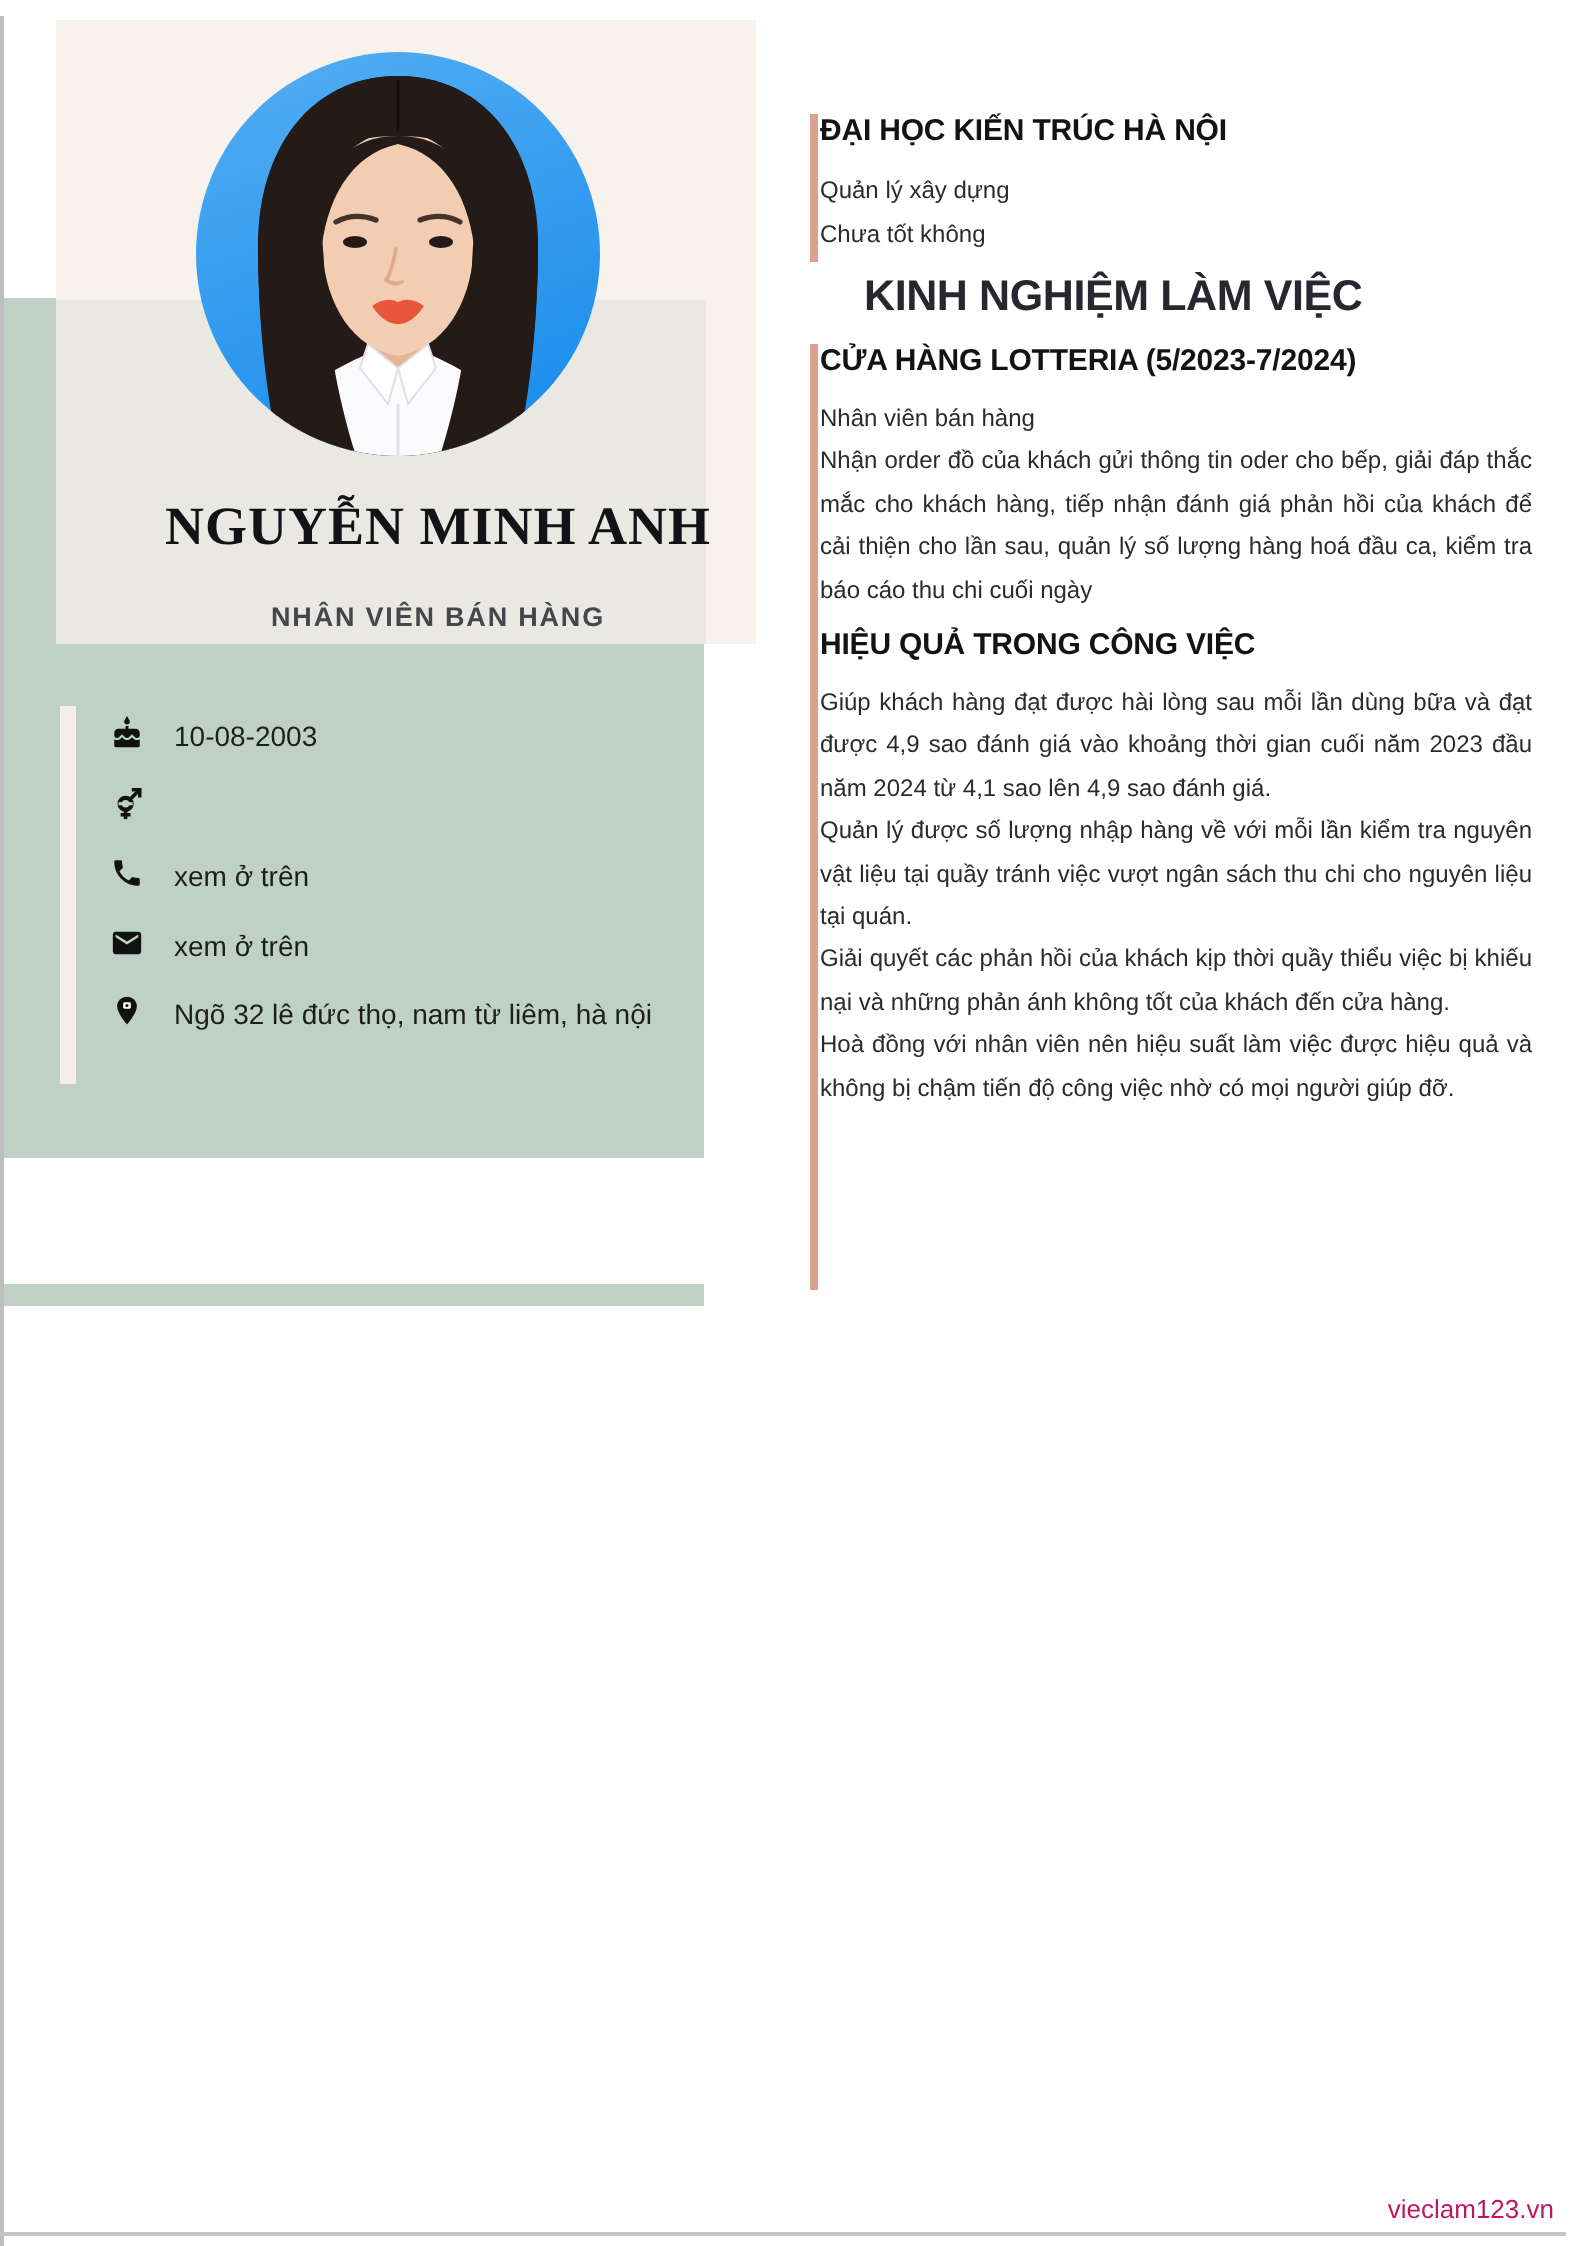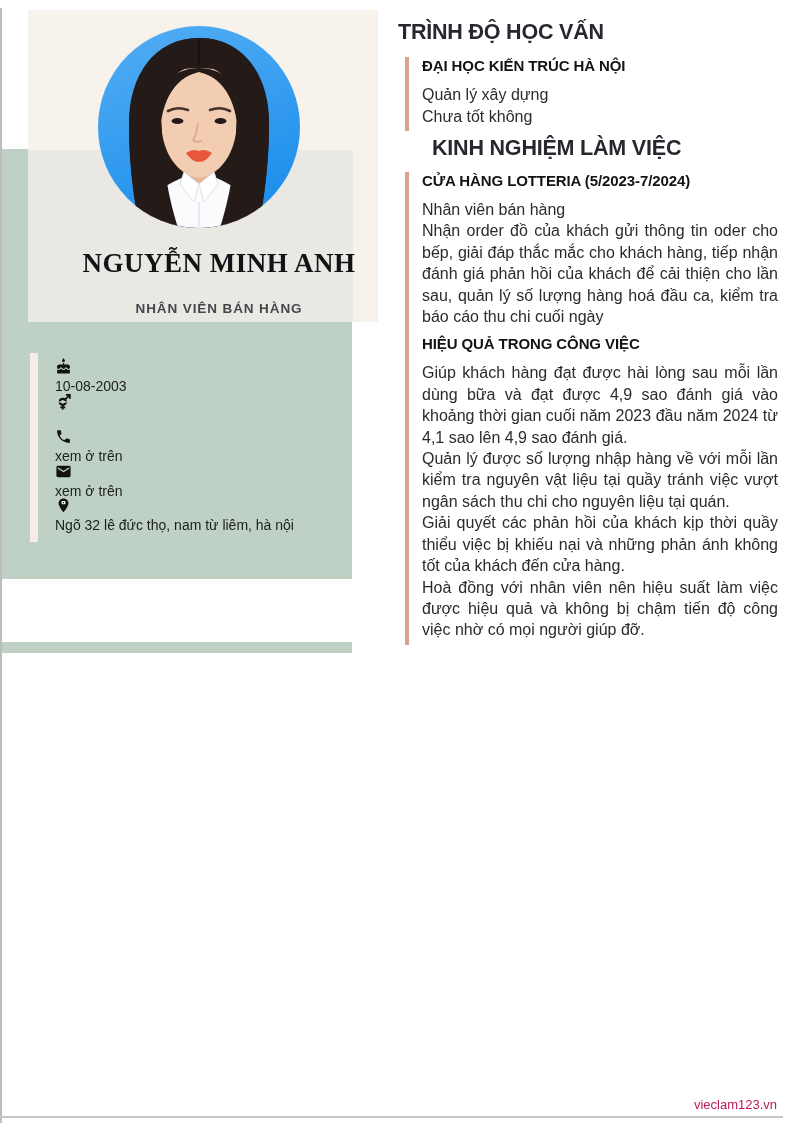--- a/index.html
+++ b/index.html
@@ -15,28 +15,28 @@
   .panel-green{left:0;top:149px;width:352px;height:430px;background:#bfd1c5;}
   .panel-cream{left:28px;top:10px;width:350px;height:312px;background:#f8f2ed;}
   .panel-beige{left:28px;top:150px;width:325px;height:172px;background:#e9e8e2;}
   .panel-green-strip{left:0;top:642px;width:352px;height:11px;background:#bfd1c5;}
   .photo-wrap{left:98px;top:26px;width:202px;height:202px;border-radius:50%;overflow:hidden;}
   .name{left:48px;top:248px;width:342px;text-align:center;font-size:27px;font-weight:800;
         letter-spacing:.5px;color:#131317;white-space:nowrap;font-family:Liberation Serif, serif;}
   .job-title{left:48px;top:301px;width:342px;text-align:center;font-size:13.5px;font-weight:700;
         letter-spacing:.9px;color:#46464d;white-space:nowrap;}
   .pink-bar{left:30px;top:353px;width:8px;height:189px;background:#f6ece7;}
-  .info-row{left:55px;display:flex;align-items:flex-start;gap:0;color:#1d1d1f;font-size:14px;line-height:22px;flex-direction:column;}
+  .info-row{left:55px;display:flex;align-items:flex-start;gap:15px;color:#1d1d1f;font-size:14px;line-height:22px;}
   .info-row .ic{flex:0 0 17px;width:17px;height:17px;margin-top:1px;}
   .info-text{width:250px;}
   
   .sec-title{left:398px;font-size:21.5px;font-weight:800;color:#272730;letter-spacing:-.2px;white-space:nowrap;}
-  .block{left:405px;border-left:4px solid #d8a28f;padding-left:13px;width:356px;}
+  .block{left:405px;border-left:4px solid #d8a28f;padding-left:1px;width:356px;}
   .block h3{margin:0 0 10px 0;font-size:15px;font-weight:700;color:#131313;letter-spacing:-.1px;white-space:nowrap;}
-  .block .body{font-size:16px;line-height:21.4px;color:#2b2b2b;}
+  .block .body{font-size:12px;line-height:21.4px;color:#2b2b2b;}
   .edu-block{top:57px;min-height:74px;}
   .edu-block .body{line-height:22px;}
   .exp-block{top:172px;min-height:473px;}
   .exp-block p{margin:0;text-align:justify;}
   .exp-block .h3-mid{margin:8px 0 10px 0;}
   .role-line{text-align:left !important;}
   
   .watermark{right:8px;top:1097px;font-size:13px;color:#be185d;}
   svg{display:block;}
 </style>
@@ -142,21 +142,20 @@
     <span class="ic">
       <svg viewBox="0 0 24 24" width="17" height="17" fill="#111">
         <path d="M12 2C8.13 2 5 5.13 5 8.5c0 5.25 7 13 7 13s7-7.75 7-13C19 5.13 15.87 2 12 2z"></path>
         <rect x="9.3" y="5.8" width="5.4" height="4.6" rx="1" fill="#fff"></rect>
         <circle cx="12" cy="8.1" r="1.1" fill="#111"></circle>
       </svg>
     </span>
     <span class="info-text">Ngõ 32 lê đức thọ, nam từ liêm, hà nội</span>
   </div>
 
-  <div class="abs sec-title" style="top:20px;">TRÌNH ĐỘ HỌC VẤN</div>
   <div class="abs block edu-block">
     <h3>ĐẠI HỌC KIẾN TRÚC HÀ NỘI</h3>
     <div class="body">
       <div>Quản lý xây dựng</div>
       <div>Chưa tốt không</div>
     </div>
   </div>
 
   <div class="abs sec-title" style="top:136px;margin-left:34px;">KINH NGHIỆM LÀM VIỆC</div>
   <div class="abs block exp-block">

